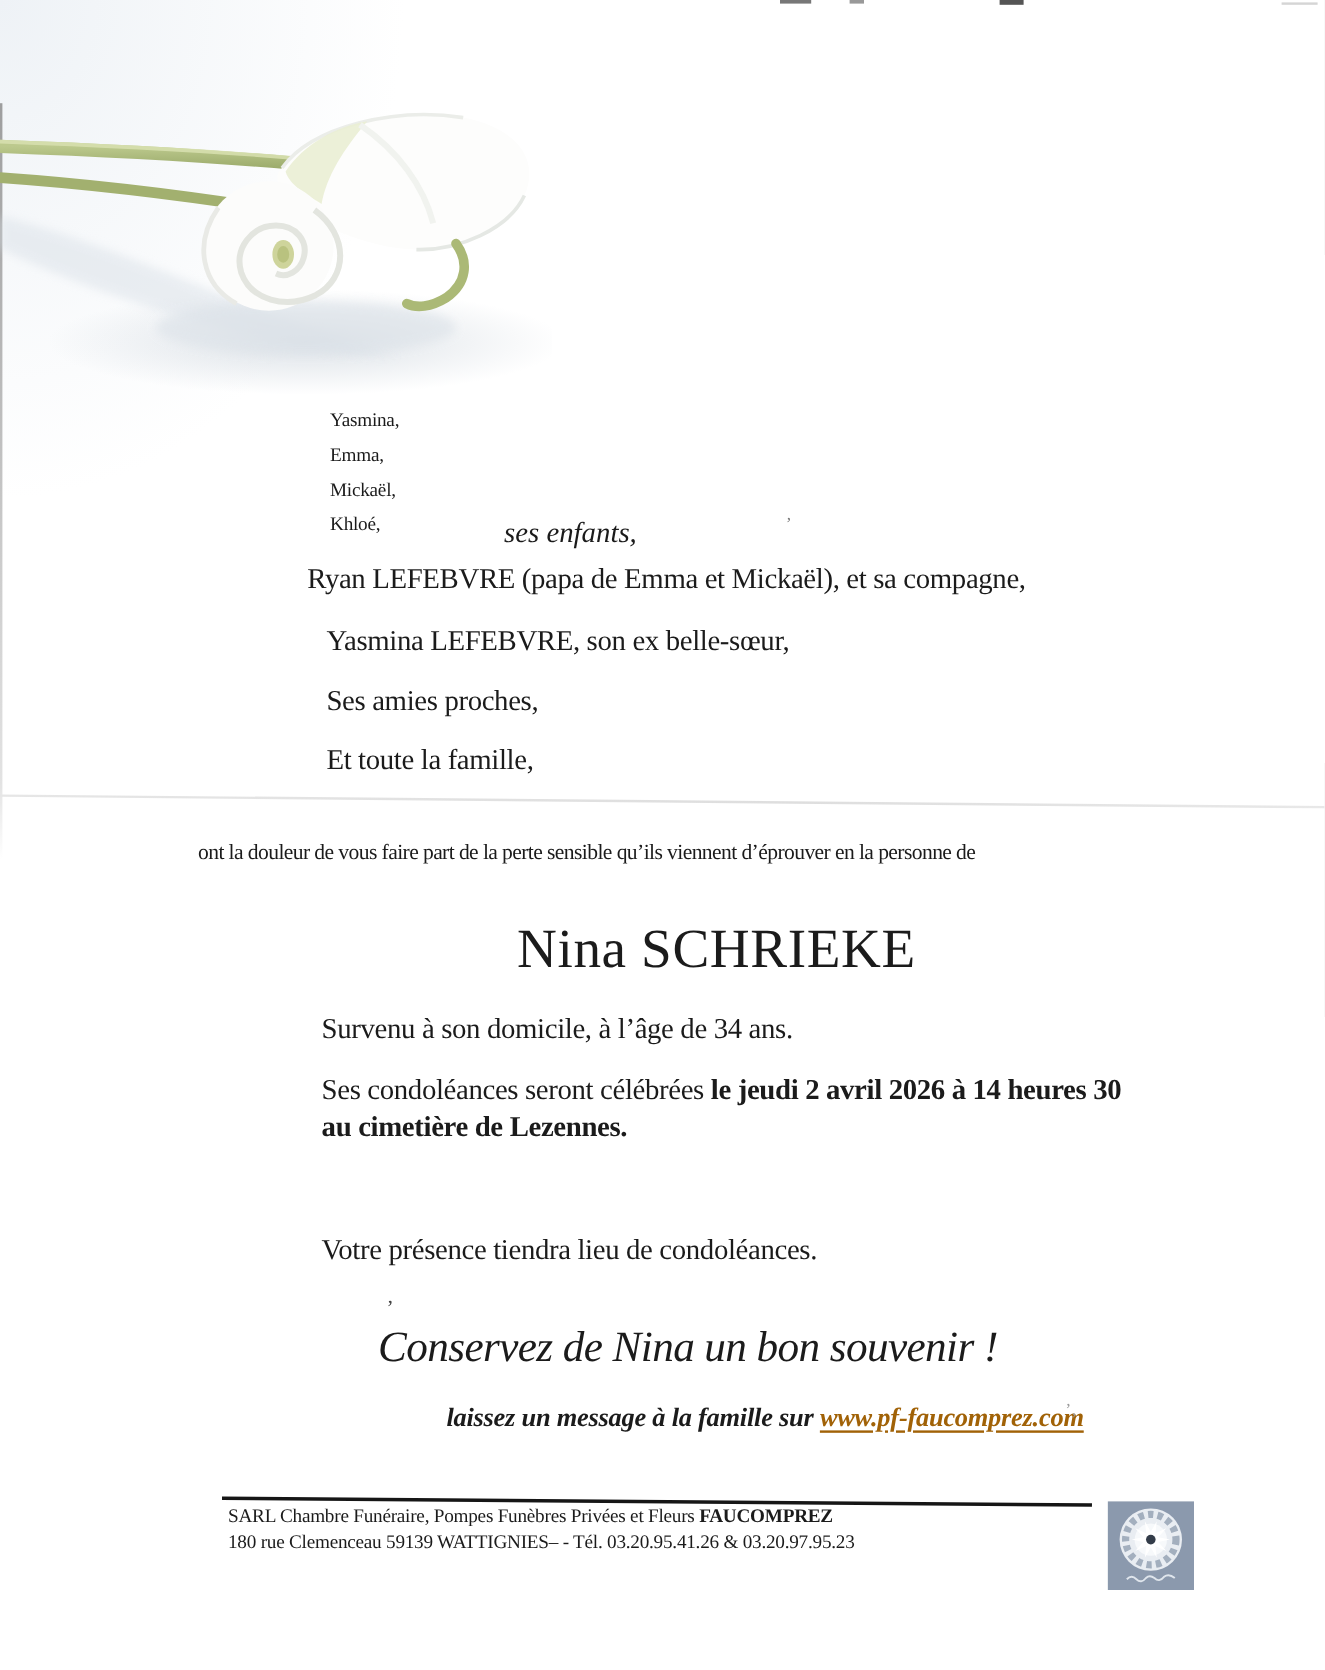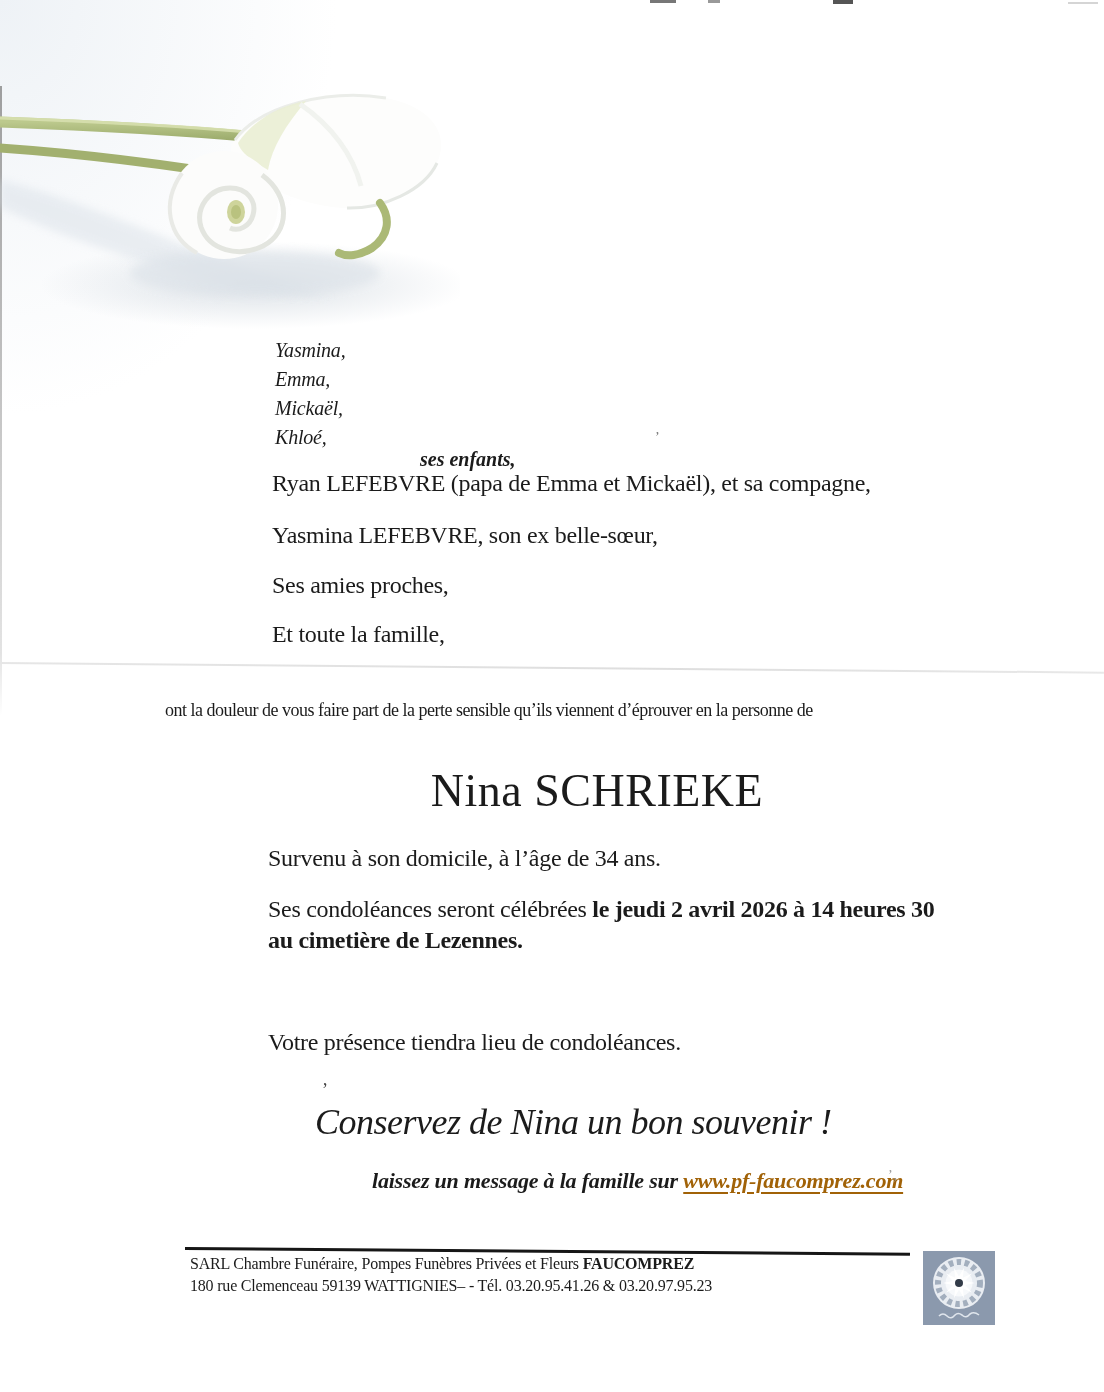--- a/index.html
+++ b/index.html
@@ -17,23 +17,23 @@
     background:radial-gradient(ellipse at 0% 0%, #eef2f6 0%, rgba(238,242,246,0) 70%);
     pointer-events:none;
   }
   .left-edge{
     position:absolute;left:0;top:86px;width:2px;height:630px;
     background:linear-gradient(#8f8f8f,#b5b5b5 45%,#dedede 90%,rgba(222,222,222,0));
     opacity:.85;
   }
   .flower-photo{position:absolute;left:0;top:85px;}
   .txt{position:absolute;white-space:nowrap;font-size:24px;letter-spacing:-0.3px;}
-  .names{position:absolute;left:275px;top:336px;font-size:20px;letter-spacing:-0.2px;font-style:italic;}
+  .names{position:absolute;left:275px;top:336px;font-size:16px;letter-spacing:-0.2px;}
   .names .n{height:29px;line-height:29px;}
-  .relation{position:absolute;left:420px;top:448px;font-style:italic;font-size:20px;font-weight:bold;}
+  .relation{position:absolute;left:420px;top:432px;font-style:italic;font-size:24px;}
   .announcement{position:absolute;left:165px;top:700px;font-size:18px;letter-spacing:-0.5px;white-space:nowrap;}
   .deceased{position:absolute;left:0;top:764px;width:100%;text-align:center;font-size:46px;letter-spacing:0.5px;margin-left:45px;}
   .bold{font-weight:700;}
   .keepsake{position:absolute;left:315px;top:1101px;font-size:36px;font-style:italic;letter-spacing:-0.5px;white-space:nowrap;text-align:center;}
   .message{position:absolute;left:372px;top:1168px;font-size:22px;font-style:italic;font-weight:700;letter-spacing:-0.2px;white-space:nowrap;}
   .message a{color:#a16207;text-decoration:underline;text-decoration-thickness:1.5px;text-underline-offset:4px;}
   .fold-line{
     position:absolute;left:0;top:662px;width:1104px;height:2px;
     background:linear-gradient(90deg,#e6e6e6,#dedede 60%,#e8e8e8);
     transform:rotate(0.5deg);transform-origin:left center;
@@ -104,21 +104,21 @@
 
   <div class="names">
     <div class="n">Yasmina,</div>
     <div class="n">Emma,</div>
     <div class="n">Mickaël,</div>
     <div class="n">Khloé,</div>
   </div>
   <div class="relation">ses enfants,</div>
   <div class="tick" style="left:655px;top:430px;">’</div>
 
-  <div class="txt" style="left:272px;top:470px;">Ryan LEFEBVRE (papa de Emma et Mickaël), et sa compagne,</div>
+  <div class="txt" style="left:256px;top:470px;">Ryan LEFEBVRE (papa de Emma et Mickaël), et sa compagne,</div>
   <div class="txt" style="left:272px;top:522px;">Yasmina LEFEBVRE, son ex belle-sœur,</div>
   <div class="txt" style="left:272px;top:572px;">Ses amies proches,</div>
   <div class="txt" style="left:272px;top:621px;">Et toute la famille,</div>
 
   <div class="fold-line"></div>
 
   <div class="announcement">ont la douleur de vous faire part de la perte sensible qu’ils viennent d’éprouver en la personne de</div>
 
   <div class="deceased">Nina SCHRIEKE</div>
 

